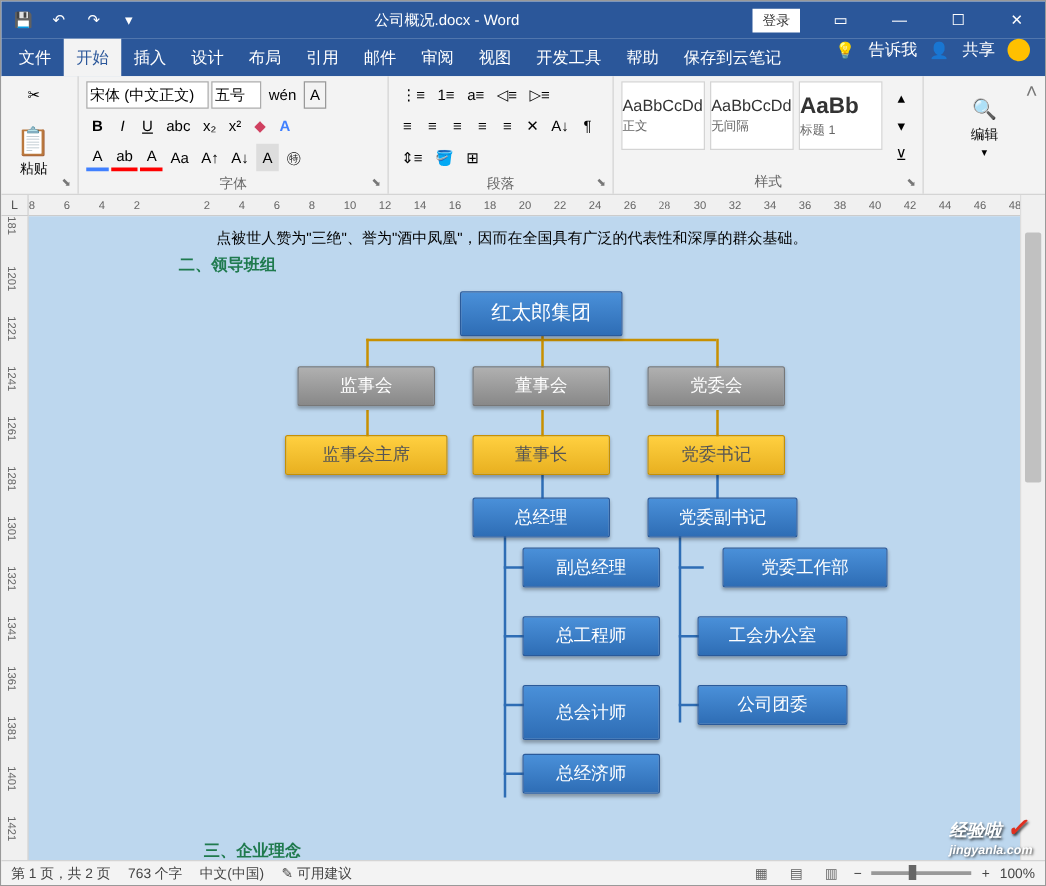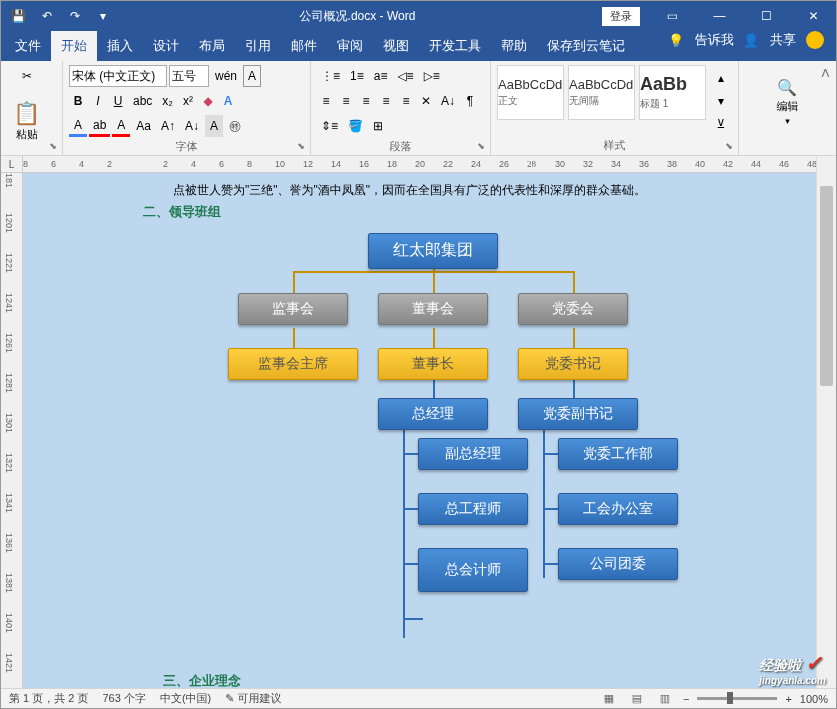--- a/index.html
+++ b/index.html
@@ -335,22 +335,23 @@
       <div class="org-node node-yellow" style="left:80px;top:115px;width:130px;height:32px">监事会主席</div>
       <div class="org-node node-yellow" style="left:230px;top:115px;width:110px;height:32px">董事长</div>
       <div class="org-node node-yellow" style="left:370px;top:115px;width:110px;height:32px">党委书记</div>
 
       <div class="org-node node-blue" style="left:230px;top:165px;width:110px;height:32px">总经理</div>
       <div class="org-node node-blue" style="left:370px;top:165px;width:120px;height:32px">党委副书记</div>
 
       <div class="org-node node-blue" style="left:270px;top:205px;width:110px;height:32px">副总经理</div>
       <div class="org-node node-blue" style="left:270px;top:260px;width:110px;height:32px">总工程师</div>
       <div class="org-node node-blue" style="left:270px;top:315px;width:110px;height:44px">总会计师</div>
-
-      <div class="org-node node-blue" style="left:410px;top:205px;width:120px;height:32px">党委工作部</div>
+      <div class="org-node node-blue" style="left:270px;top:370px;width:110px;height:32px">总经济师</div>
+
+      <div class="org-node node-blue" style="left:430px;top:205px;width:132px;height:32px">党委工作部</div>
       <div class="org-node node-blue" style="left:410px;top:260px;width:120px;height:32px">工会办公室</div>
       <div class="org-node node-blue" style="left:410px;top:315px;width:120px;height:32px">公司团委</div>
     </div>
 
     <div class="doc-text doc-heading" style="padding:8px 40px 0 100px">
       <span>三、企业理念</span>
     </div>
 
   </div>
 </div>

